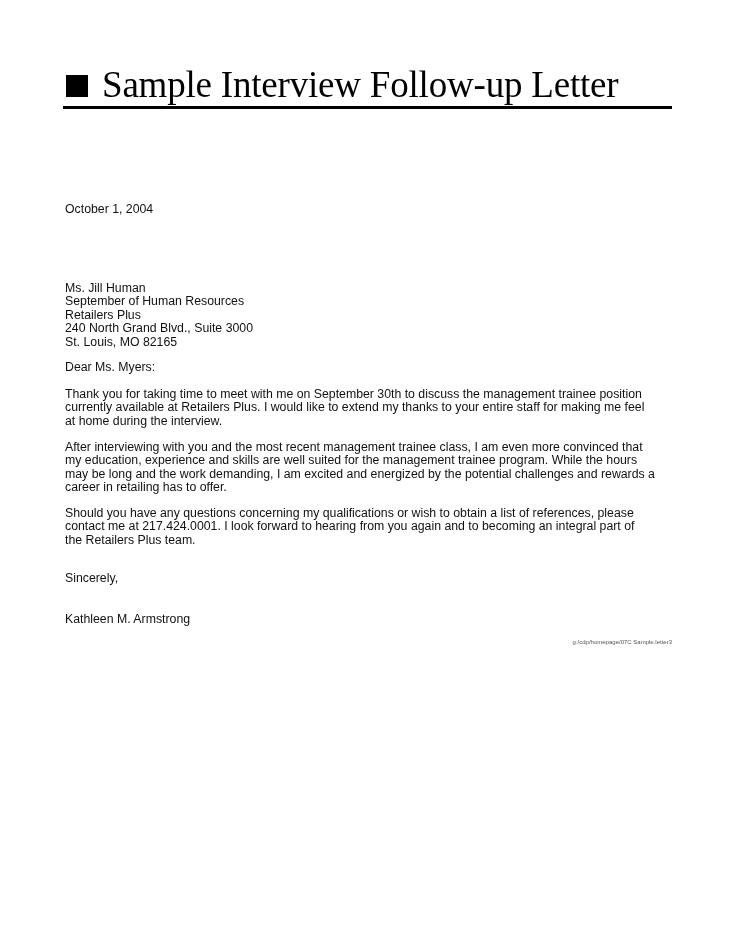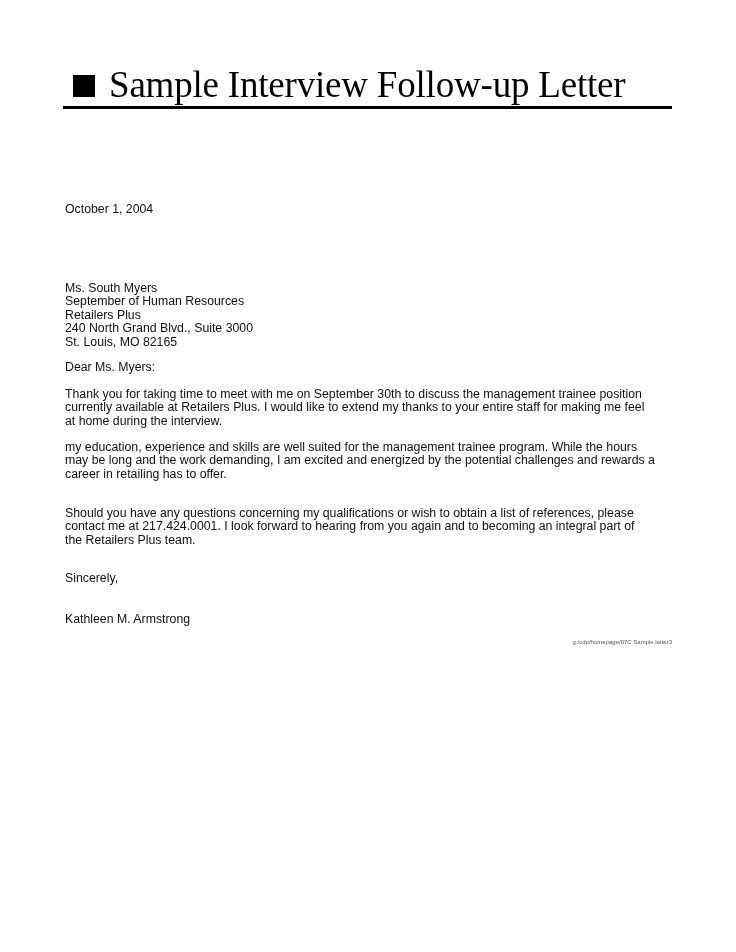--- a/index.html
+++ b/index.html
@@ -14,21 +14,20 @@
       overflow: hidden;
       color: #111111;
     }
     .title-row {
       position: absolute;
       left: 66px;
       top: 64px;
       height: 42px;
       display: flex;
       align-items: center;
-      margin-left: 7px;
     }
     .title-square {
       width: 22px;
       height: 22px;
       background: #000000;
       margin-right: 14px;
       margin-top: 2px;
     }
     .title-text {
       font-family: "Liberation Serif", serif;
@@ -92,38 +91,39 @@
 </div>
 <div class="title-rule"></div>
 
 <div class="letter">
 
   <div class="block" id="sender">
     <span class="line">October 1, 2004</span>
   </div>
 
   <div class="block" id="recipient">
-    <span class="line">Ms. South Myers</span>
+    <span class="line">Ms. Jill Human</span>
     <span class="line">September of Human Resources</span>
     <span class="line">Retailers Plus</span>
     <span class="line">240 North Grand Blvd., Suite 3000</span>
     <span class="line">St. Louis, MO  82165</span>
   </div>
 
   <div class="block" id="salutation">
     <span class="line">Dear Ms. Myers:</span>
   </div>
 
   <div class="block para" id="para1">
     <span class="line">Thank you for taking time to meet with me on September 30th to discuss the management trainee position</span>
     <span class="line">currently available at Retailers Plus.  I would like to extend my thanks to your entire staff for making me feel</span>
     <span class="line">at home during the interview.</span>
   </div>
 
   <div class="block para" id="para2">
+    <span class="line">After interviewing with you and the most recent management trainee class, I am even more convinced that</span>
     <span class="line">my education, experience and skills are well suited for the management trainee program.  While the hours</span>
     <span class="line">may be long and the work demanding, I am excited and energized by the potential challenges and rewards a</span>
     <span class="line">career in retailing has to offer.</span>
   </div>
 
   <div class="block para" id="para3">
     <span class="line">Should you have any questions concerning my qualifications or wish to obtain a list of references, please</span>
     <span class="line">contact me at 217.424.0001.  I look forward to hearing from you again and to becoming an integral part of</span>
     <span class="line">the Retailers Plus team.</span>
   </div>

